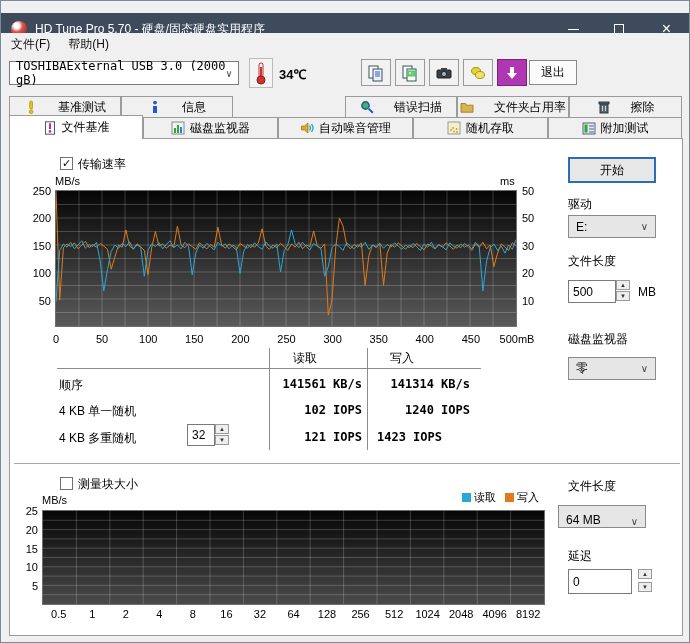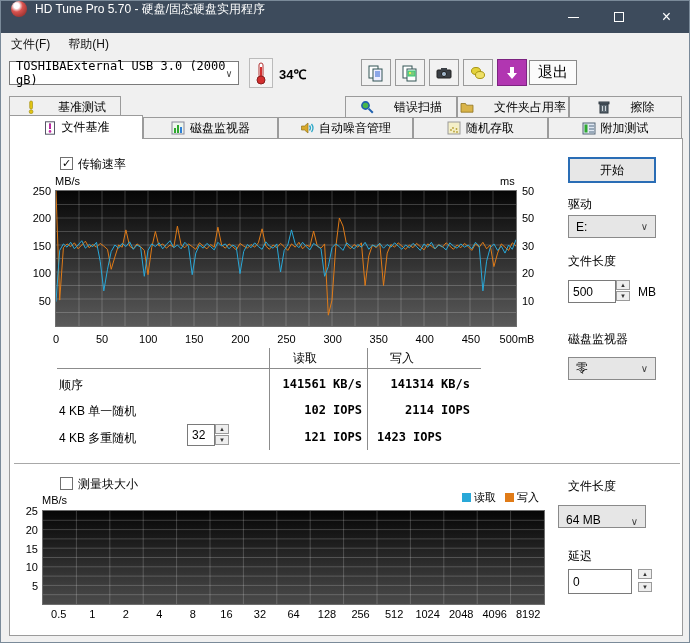--- a/index.html
+++ b/index.html
@@ -1,36 +1,36 @@
 <!DOCTYPE html>
 <html><head>
 <meta charset="utf-8">
 <style>
   html,body{margin:0;padding:0;background:#d8d8d8;}
   *{box-sizing:border-box;}
   body{font-family:"Liberation Sans",sans-serif;-webkit-font-smoothing:antialiased;}
   .window{position:relative;width:690px;height:643px;background:#f0f0f0;border:1px solid #7a8a99;overflow:hidden;}
   
-  .titlebar{position:absolute;left:0;top:0;width:100%;height:32px;background:#3d4b5c;color:#fff;display:flex;}
+  .titlebar{position:absolute;left:0;top:12px;width:100%;height:32px;background:#3d4b5c;color:#fff;display:flex;align-items:center;}
   .title-text{font-size:12px;margin-left:8px;}
   .app-icon{width:16px;height:16px;margin-left:10px;border-radius:50%;background:radial-gradient(circle at 35% 30%,#fff 0 18%,#d9534f 40%,#7a2220 100%);}
   .win-btn{position:absolute;top:0;height:32px;width:46px;display:flex;align-items:center;justify-content:center;color:#fff;font-size:13px;cursor:default;}
   .max-glyph{width:10px;height:10px;border:1px solid #fff;}
   .min-glyph{width:11px;border-top:1px solid #fff;height:0;}
   
   .menubar{position:absolute;left:0;top:32px;width:100%;height:22px;background:#f0f0f0;display:flex;align-items:center;font-size:12px;color:#111;}
   .menu-item{padding:2px 8px;margin-left:2px;}
   
   .toolbar{position:absolute;left:0;top:54px;width:100%;height:38px;background:#f0f0f0;}
   .drive-select{position:absolute;left:8px;top:6px;width:230px;height:24px;background:#fff;border:1px solid #7a7a7a;font-family:"DejaVu Sans Mono",monospace;font-size:12px;display:flex;align-items:center;padding:0 6px;color:#000;}
   .drive-select .chev{margin-left:auto;color:#444;font-size:10px;}
   .temp-btn{position:absolute;left:248px;top:3px;width:24px;height:30px;border:1px solid #bbb;background:#f4f4f4;display:flex;align-items:center;justify-content:center;}
   .temp-text{position:absolute;left:278px;top:10px;font-size:13px;font-weight:bold;color:#000;}
   .tool-btn{position:absolute;top:4px;width:30px;height:27px;border:1px solid #9a9a9a;background:#f2f2f2;display:flex;align-items:center;justify-content:center;}
-  .exit-btn{position:absolute;left:528px;top:5px;width:48px;height:25px;border:1px solid #8a8a8a;background:#fbfbfb;font-size:15px;display:flex;align-items:center;justify-content:center;}
+  .exit-btn{position:absolute;left:528px;top:5px;width:48px;height:25px;border:1px solid #8a8a8a;background:#fbfbfb;font-size:12px;display:flex;align-items:center;justify-content:center;}
   
   .tabs{position:absolute;left:0;top:92px;width:100%;height:46px;}
   .tab{position:absolute;display:flex;align-items:center;justify-content:center;gap:5px;font-size:12px;color:#000;background:#f0f0f0;border:1px solid #9b9b9b;border-bottom:none;}
   .tab.row1{top:3px;height:21px;gap:20px;}
   .tab.row2{top:24px;height:21px;}
   .tab.selected{background:#fff;top:22px;height:24px;z-index:5;}
   .tab .ticon{width:14px;height:14px;flex:0 0 auto;}
   
   .panel{position:absolute;left:8px;top:137px;width:674px;height:498px;background:#fff;border:1px solid #9b9b9b;}
   .lbl{position:absolute;font-size:12px;color:#000;white-space:nowrap;}
@@ -130,20 +130,27 @@
     <div class="exit-btn">退出</div>
   </div>
 
   <div class="tabs">
     <div class="tab row1" style="left:8px;width:112px;">
       <svg class="ticon" viewBox="0 0 14 14">
           <rect x="5.7" y="1" width="2.8" height="8" rx="1.2" fill="#e2c514" stroke="#9b860b" stroke-width="0.6"></rect>
           <circle cx="7.1" cy="11.7" r="1.9" fill="#e2c514" stroke="#9b860b" stroke-width="0.6"></circle>
         </svg>
       <span>基准测试</span>
+    </div>
+    <div class="tab row1" style="left:120px;width:112px;">
+      <svg class="ticon" viewBox="0 0 14 14">
+          <circle cx="7" cy="2.6" r="1.9" fill="#2458c8"></circle>
+          <path d="M5 6h4v7H5z" fill="#2458c8"></path>
+        </svg>
+      <span>信息</span>
     </div>
     <div class="tab row1" style="left:344px;width:112px;">
       <svg class="ticon" viewBox="0 0 14 14">
           <circle cx="5.5" cy="5.5" r="3.6" fill="#49b649" stroke="#1d5fae" stroke-width="1.6"></circle>
           <line x1="8.6" y1="8.6" x2="12.8" y2="12.8" stroke="#1d5fae" stroke-width="2"></line>
         </svg>
       <span>错误扫描</span>
     </div>
     <div class="tab row1" style="left:456px;width:112px;">
       <svg class="ticon" viewBox="0 0 14 14">
@@ -291,21 +298,21 @@
     <div class="vline" style="left:259px;top:209px;height:102px;"></div>
     <div class="vline" style="left:357px;top:209px;height:102px;"></div>
     <div class="hline" style="left:47px;top:229px;width:424px;"></div>
 
     <div class="lbl" style="left:49px;top:238px;">顺序</div>
     <div class="val" style="left:352px;top:238px;">141561 KB/s</div>
     <div class="val" style="left:460px;top:238px;">141314 KB/s</div>
 
     <div class="lbl" style="left:49px;top:264px;">4 KB 单一随机</div>
     <div class="val" style="left:352px;top:264px;">102 IOPS</div>
-    <div class="val" style="left:460px;top:264px;">2114 IOPS</div>
+    <div class="val" style="left:460px;top:264px;">1240 IOPS</div>
 
     <div class="lbl" style="left:49px;top:291px;">4 KB 多重随机</div>
     <div class="spin-box" style="left:177px;top:285px;width:28px;height:22px;">
         <span>32</span>
       </div>
     <div class="spin-btns" style="left:205px;top:285px;">
       <div class="spin-btn">▲</div>
       <div class="spin-btn">▼</div>
     </div>
     <div class="val" style="left:352px;top:291px;">121 IOPS</div>

